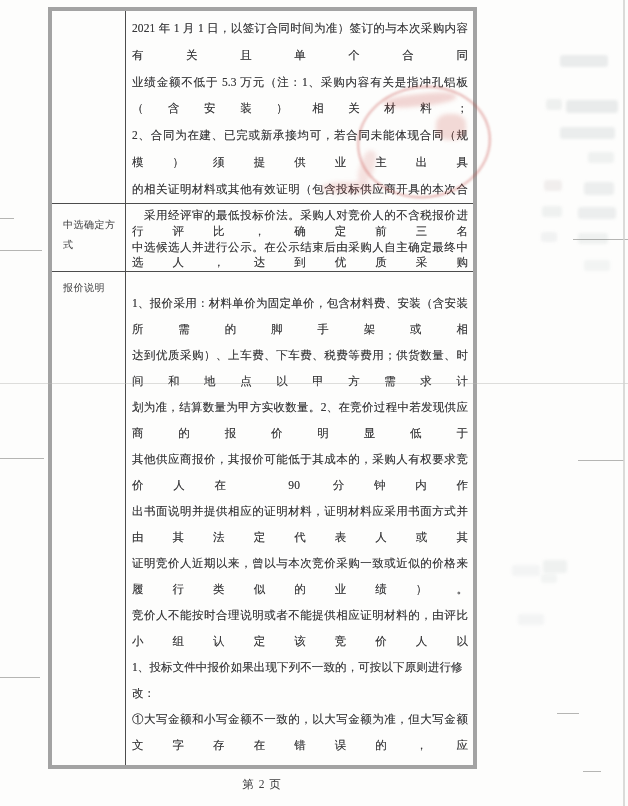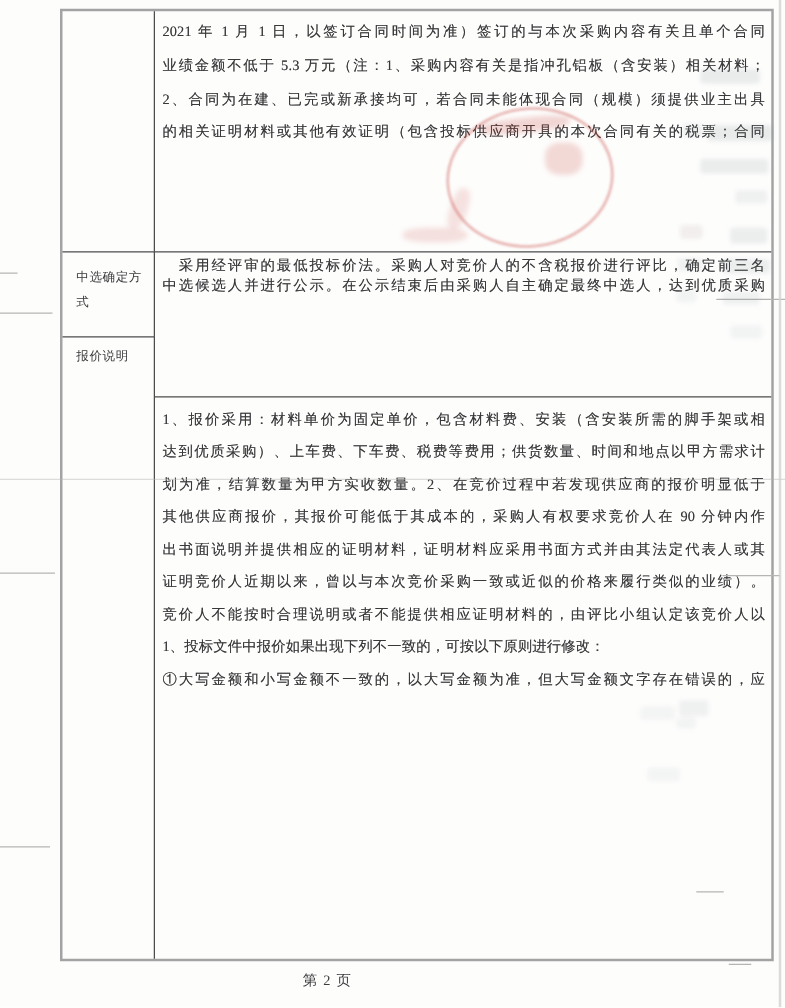--- a/index.html
+++ b/index.html
@@ -12,23 +12,23 @@
     position:relative;width:628px;height:806px;overflow:hidden;
     background:#fdfdfc;
     color:#38383a;
   }
   
   .edge-line{
     position:absolute;top:0;right:3px;width:2px;height:806px;
     background:#d2d2d0;opacity:.8;
   }
   .doc-table{
-    position:absolute;left:48px;top:7px;width:571px;height:762px;
+    position:absolute;left:48px;top:7px;width:429px;height:762px;
     box-sizing:border-box;
-    border:2px solid #a3a3a3;
+    border:4px solid #a3a3a3;
     display:grid;
     grid-template-columns:74px 1fr;
     grid-template-rows:192px 68px 1fr;
     background:transparent;
   }
   .cell{box-sizing:border-box;overflow:hidden;}
   .lc{
     border-right:1px solid #4c4c4c;
     font-size:10px;line-height:20px;letter-spacing:0.5px;
     white-space:pre-line;
@@ -43,21 +43,21 @@
     text-shadow:0 0 .5px rgba(56,56,58,.55);
   }
   .ln.j{
     text-align:justify;text-align-last:justify;
     -ms-text-justify:inter-ideograph;
   }
   .cc1{padding-top:4px;}
   .cc1 .ln{line-height:26.8px;}
   .cc2{padding-top:4px;}
   .cc2 .ln{line-height:15.8px;}
-  .cc3{padding-top:5px;margin-top:48px;}
+  .cc3{padding-top:18px;}
   .cc3 .ln{line-height:26px;}
   .footer{
     position:absolute;left:0;top:777px;width:524px;
     text-align:center;font-size:11.5px;letter-spacing:1px;color:#3c3c3e;
   }
   
   .stamp-ring{
     position:absolute;left:357px;top:86px;width:130px;height:108px;
     border:2.2px solid rgba(198,72,64,.42);
     border-radius:50%;

